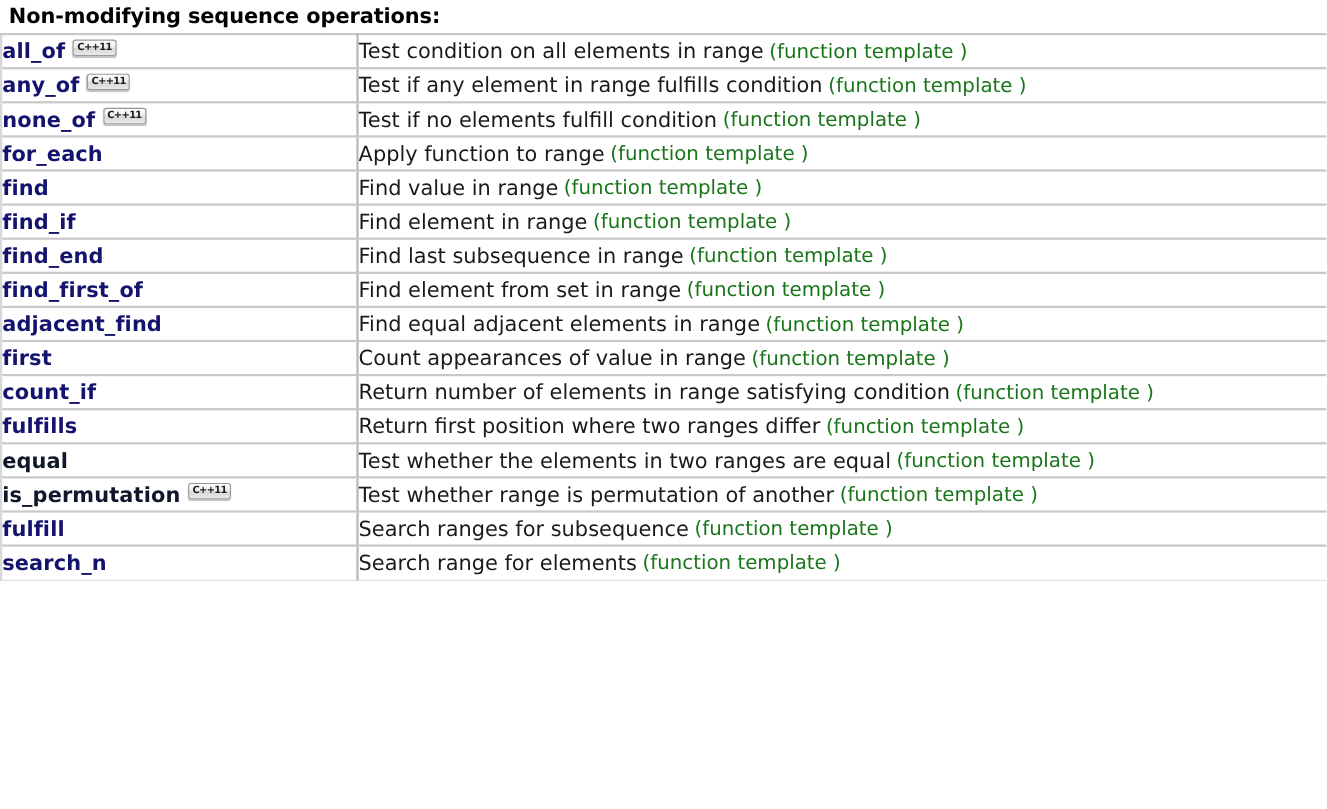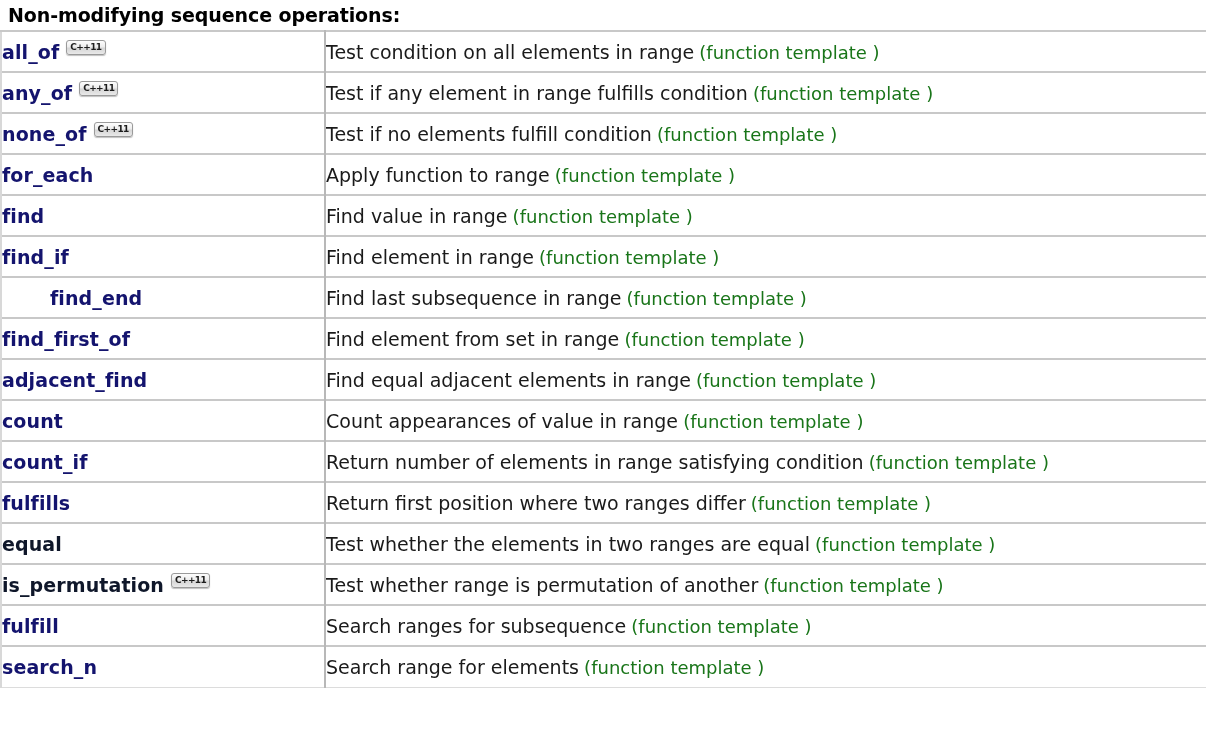--- a/index.html
+++ b/index.html
@@ -27,21 +27,21 @@
   }
 
   #ops-table {
     width: 1206px;
     border-collapse: collapse;
     table-layout: fixed;
     margin-top: 3px;
   }
 
   #ops-table tr.op-row {
-    height: 41px;
+    height: 31px;
   }
 
   #ops-table td {
     border-top: 2px solid #c8c8c8;
     border-bottom: 1px solid #dcdcdc;
     padding: 0;
     vertical-align: middle;
     background: #ffffff;
   }
 
@@ -126,33 +126,33 @@
       </tr>
       <tr class="op-row">
         <td class="name-cell"><a class="fn-name" href="#" style="text-decoration: none; color: rgb(20, 20, 110);">find</a></td>
         <td class="desc-cell"><span class="desc-text">Find value in range</span> <span class="kind-text" style="color: rgb(25, 117, 25);">(function template )</span></td>
       </tr>
       <tr class="op-row">
         <td class="name-cell"><a class="fn-name" href="#" style="text-decoration: none; color: rgb(20, 20, 110);">find_if</a></td>
         <td class="desc-cell"><span class="desc-text">Find element in range</span> <span class="kind-text" style="color: rgb(25, 117, 25);">(function template )</span></td>
       </tr>
       <tr class="op-row">
-        <td class="name-cell"><a class="fn-name" href="#" style="text-decoration: none; color: rgb(20, 20, 110); padding-left: 48px;">find_end</a></td>
+        <td class="name-cell"><a class="fn-name" href="#" style="text-decoration: none; color: rgb(20, 20, 110);">find_end</a></td>
         <td class="desc-cell"><span class="desc-text">Find last subsequence in range</span> <span class="kind-text" style="color: rgb(25, 117, 25);">(function template )</span></td>
       </tr>
       <tr class="op-row">
         <td class="name-cell"><a class="fn-name" href="#" style="text-decoration: none; color: rgb(20, 20, 110);">find_first_of</a></td>
         <td class="desc-cell"><span class="desc-text">Find element from set in range</span> <span class="kind-text" style="color: rgb(25, 117, 25);">(function template )</span></td>
       </tr>
       <tr class="op-row">
         <td class="name-cell"><a class="fn-name" href="#" style="text-decoration: none; color: rgb(20, 20, 110);">adjacent_find</a></td>
         <td class="desc-cell"><span class="desc-text">Find equal adjacent elements in range</span> <span class="kind-text" style="color: rgb(25, 117, 25);">(function template )</span></td>
       </tr>
       <tr class="op-row">
-        <td class="name-cell"><a class="fn-name" href="#" style="text-decoration: none; color: rgb(20, 20, 110);">count</a></td>
+        <td class="name-cell"><a class="fn-name" href="#" style="text-decoration: none; color: rgb(20, 20, 110);">first</a></td>
         <td class="desc-cell"><span class="desc-text">Count appearances of value in range</span> <span class="kind-text" style="color: rgb(25, 117, 25);">(function template )</span></td>
       </tr>
       <tr class="op-row">
         <td class="name-cell"><a class="fn-name" href="#" style="text-decoration: none; color: rgb(20, 20, 110); text-align: right;">count_if</a></td>
         <td class="desc-cell"><span class="desc-text">Return number of elements in range satisfying condition</span> <span class="kind-text" style="color: rgb(25, 117, 25);">(function template )</span></td>
       </tr>
       <tr class="op-row">
         <td class="name-cell"><a class="fn-name" href="#" style="text-decoration: none; color: rgb(20, 20, 110);">fulfills</a></td>
         <td class="desc-cell"><span class="desc-text">Return first position where two ranges differ</span> <span class="kind-text" style="color: rgb(25, 117, 25);">(function template )</span></td>
       </tr>

